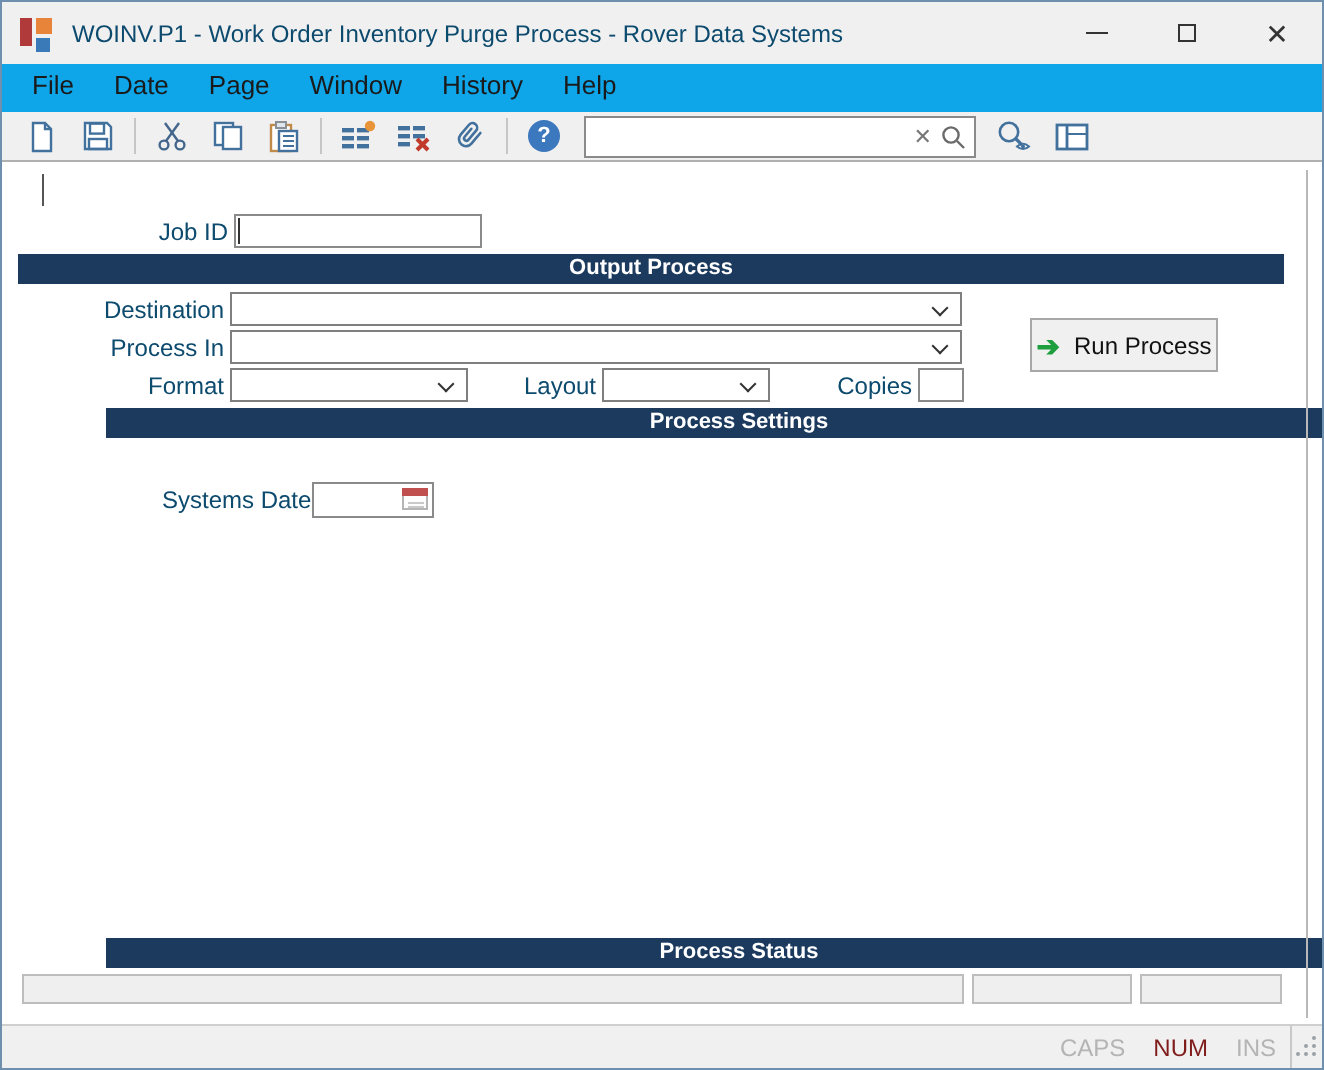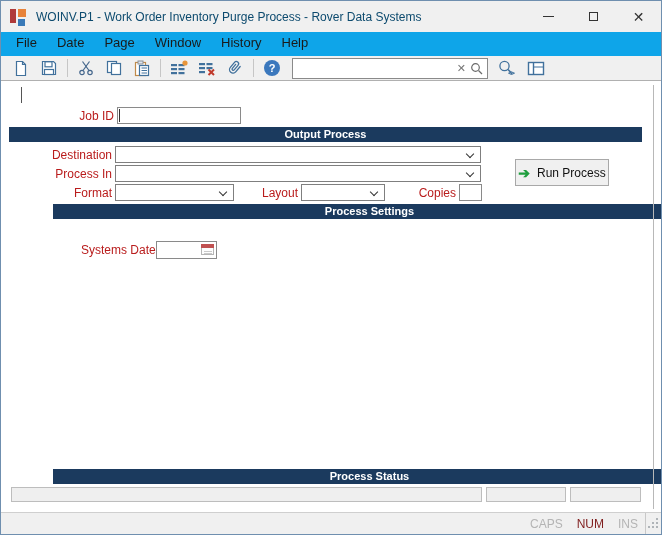--- a/index.html
+++ b/index.html
@@ -29,21 +29,21 @@
   .tb-sep { width:1px; height:18px; background:#c6c6c6; margin:0 4px; }
   .help-circle { width:16px; height:16px; border-radius:50%; background:#3b78bd; color:#fff; font-size:11px; font-weight:bold; display:flex; align-items:center; justify-content:center; }
   .searchbox { position:relative; width:196px; height:21px; background:#fff; border:1px solid #8a8a8a; margin-left:6px; display:flex; align-items:center; }
   .searchbox input { border:none; outline:none; flex:1; height:17px; font-size:12px; padding-left:4px; font-family:"Liberation Sans",sans-serif; background:transparent; }
   .search-clear { color:#777; font-size:11px; padding:0 4px; }
   .search-mag { padding-right:4px; display:flex; }
 
   
   .content { position:relative; height:431px; background:#ffffff; }
   .text-caret { position:absolute; left:20px; top:6px; width:1px; height:16px; background:#555; }
-  .fld-label { position:absolute; font-size:12px; color:#b91c1c; text-align:right; white-space:nowrap; }
+  .fld-label { position:absolute; font-size:12px; color:#0c4a6e; text-align:right; white-space:nowrap; }
   .txt-input { position:absolute; background:#fff; border:1px solid #8a8a8a; font-size:12px; font-family:"Liberation Sans",sans-serif; padding:0 3px; outline:none; }
   .inner-caret { position:absolute; left:118px; top:28px; width:1px; height:13px; background:#333; }
   .section-bar { position:absolute; left:8px; width:633px; height:15px; background:#1b3a5e; color:#fff; font-size:11px; font-weight:bold; text-align:center; line-height:15px; }
   .combo { position:absolute; height:17px; background:#fff; border:1px solid #7f7f7f; }
   .combo .chev { position:absolute; right:7px; top:4px; width:6px; height:6px; border-right:1.4px solid #333; border-bottom:1.4px solid #333; transform:rotate(45deg); }
   .run-btn { position:absolute; left:514px; top:78px; width:94px; height:27px; background:#f0f0f0; border:1px solid #a8a8a8; display:flex; align-items:center; justify-content:center; font-size:12px; color:#111; }
   .run-arrow { color:#1e9e3e; font-weight:bold; font-size:14px; margin-right:7px; }
   .date-input { position:absolute; left:155px; top:160px; width:61px; height:18px; background:#fff; border:1px solid #8a8a8a; }
   .cal-icon { position:absolute; right:2px; top:2px; width:13px; height:11px; background:#fdfdfd; border:1px solid #b5b5b5; }
   .cal-icon .cal-top { position:absolute; left:-1px; top:-1px; width:13px; height:4px; background:#c05050; }

